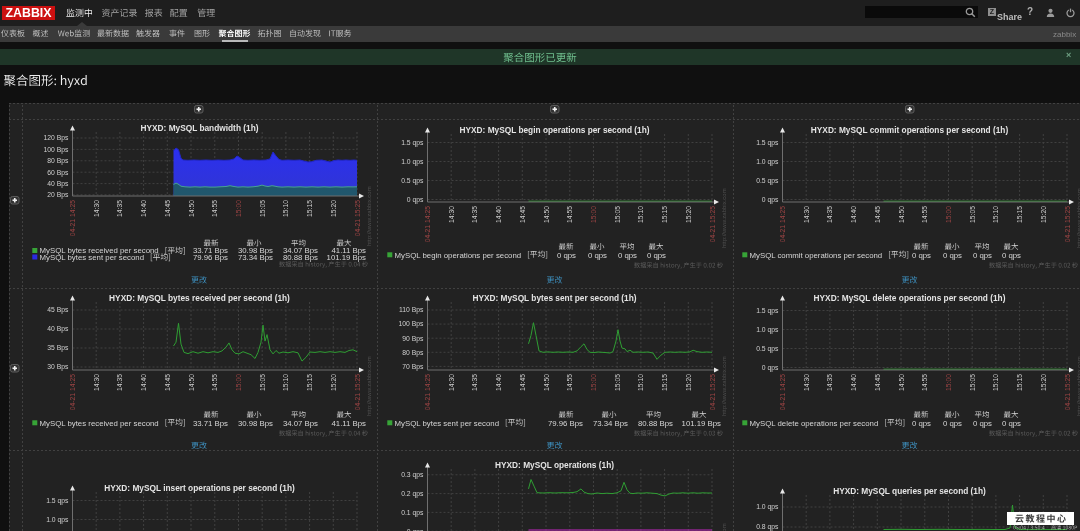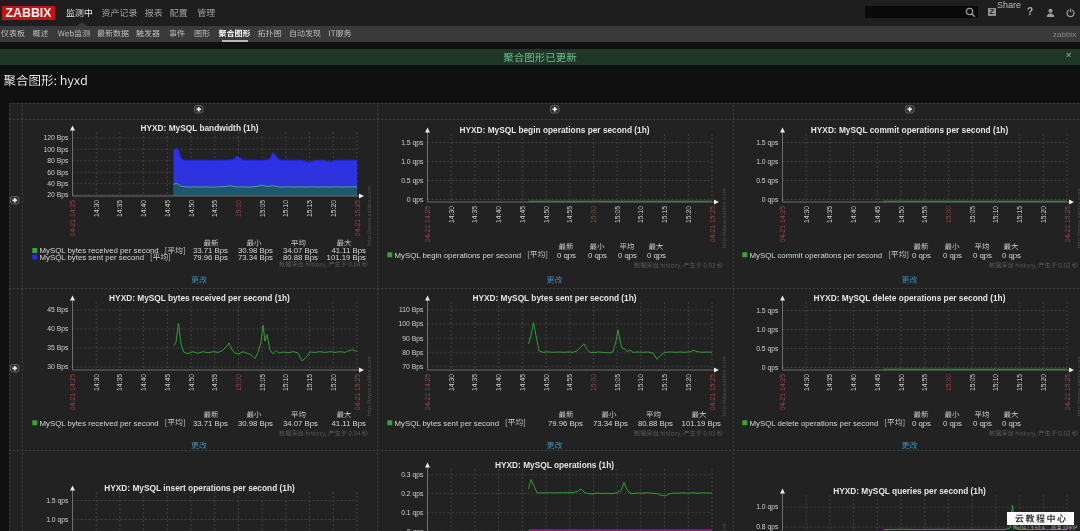--- a/index.html
+++ b/index.html
@@ -11,21 +11,21 @@
 <div style="position:absolute;left:2px;top:5.5px;width:53px;height:14px;background:#cc1010"></div>
 <svg style="position:absolute;left:2px;top:5.5px" width="53" height="14" xmlns="http://www.w3.org/2000/svg">
     <text x="26.5" y="11.2" font-size="12" font-weight="bold" fill="#ffffff" text-anchor="middle" font-family="Liberation Sans" textLength="46" lengthAdjust="spacingAndGlyphs">ZABBIX</text>
   </svg>
 <div style="position:absolute;left:865px;top:6px;width:113px;height:12px;background:#0a0a0a"></div>
 <svg style="position:absolute;left:965px;top:7px" width="11" height="11" xmlns="http://www.w3.org/2000/svg">
     <circle cx="4.5" cy="4.5" r="3.2" fill="none" stroke="#999" stroke-width="1.3"></circle>
     <line x1="7" y1="7" x2="9.8" y2="9.8" stroke="#999" stroke-width="1.5"></line>
   </svg>
 <div style="position:absolute;left:988px;top:8px;width:8px;height:8px;background:#8f8f8f;color:#1e1e1e;font-size:7px;font-weight:bold;text-align:center;line-height:8px">Z</div>
-<div style="position:absolute;left:997px;top:0;font-size:9px;color:#bdbdbd;font-weight:normal">Share</div>
+<div style="position:absolute;left:997px;top:12px;font-size:9px;color:#bdbdbd;font-weight:bold">Share</div>
 <div style="position:absolute;left:1027px;top:6px;font-size:10px;color:#b0b0b0;font-weight:bold">?</div>
 <svg style="position:absolute;left:1046px;top:7.5px" width="9" height="10" xmlns="http://www.w3.org/2000/svg">
     <circle cx="4.5" cy="2.8" r="2.1" fill="#9a9a9a"></circle>
     <path d="M0.8 9 a3.7 3.6 0 0 1 7.4 0 z" fill="#9a9a9a"></path>
   </svg>
 <svg style="position:absolute;left:1066px;top:7.5px" width="9" height="10" xmlns="http://www.w3.org/2000/svg">
     <path d="M2.9 2 a3.5 3.5 0 1 0 3.2 0" fill="none" stroke="#9a9a9a" stroke-width="1.3"></path>
     <line x1="4.5" y1="0.6" x2="4.5" y2="4.2" stroke="#9a9a9a" stroke-width="1.3"></line>
   </svg>
 

